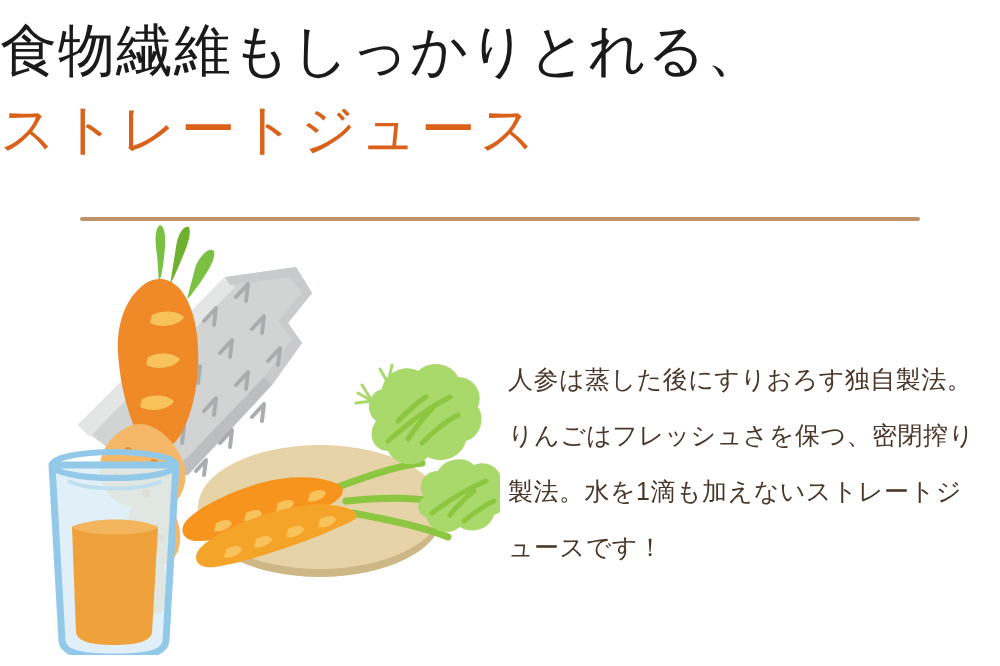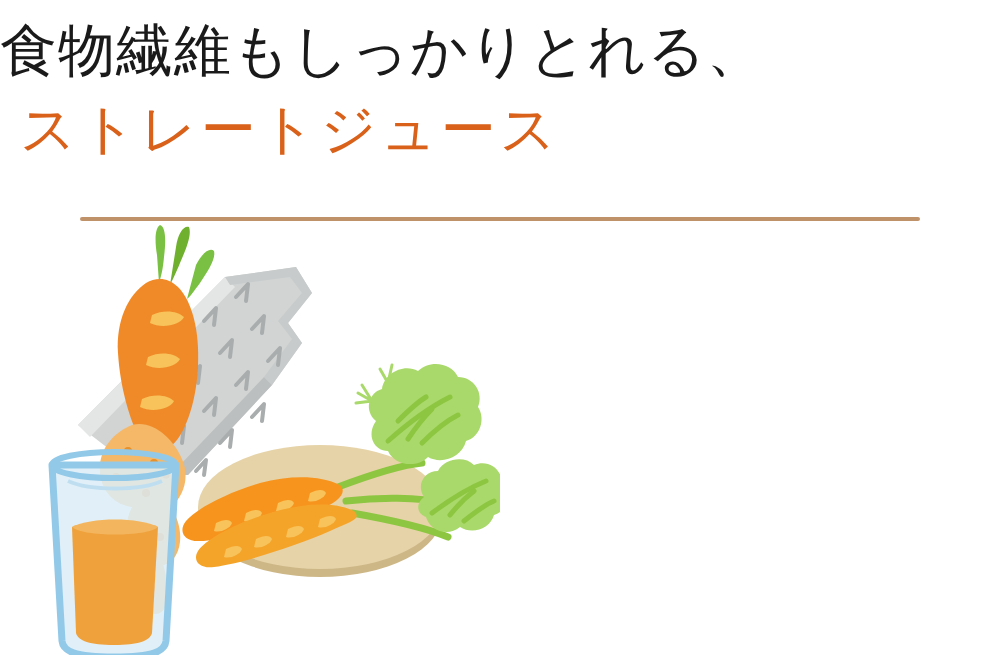--- a/index.html
+++ b/index.html
@@ -32,21 +32,20 @@
     letter-spacing: 1px;
     white-space: nowrap;
   }
   .headline-line2 {
     font-family: "Liberation Serif", "DejaVu Serif", serif;
     font-size: 55px;
     line-height: 80px;
     color: #d9611a;
     letter-spacing: 4px;
     white-space: nowrap;
-    padding-left: 20px;
   }
 
   
   .divider {
     position: absolute;
     left: 80px;
     top: 217px;
     width: 840px;
     height: 4px;
     background: #c0926a;
@@ -225,14 +224,15 @@
           <path d="M300 294 c8 -4 14 -4 16 0 c-2 6 -12 10 -18 8 z"></path>
           <path d="M268 304 c8 -4 14 -4 16 0 c-2 6 -12 10 -18 8 z"></path>
           <path d="M236 314 c8 -4 14 -4 16 0 c-2 6 -12 10 -18 8 z"></path>
           <path d="M206 324 c8 -4 14 -4 16 0 c-2 6 -12 10 -18 8 z"></path>
         </g>
       </g>
 
     </svg>
   </div>
 
+  <p class="body-copy">人参は蒸した後にすりおろす独自製法。りんごはフレッシュさを保つ、密閉搾り製法。水を1滴も加えないストレートジュースです！</p>
 
 </div>
 
 </body></html>

